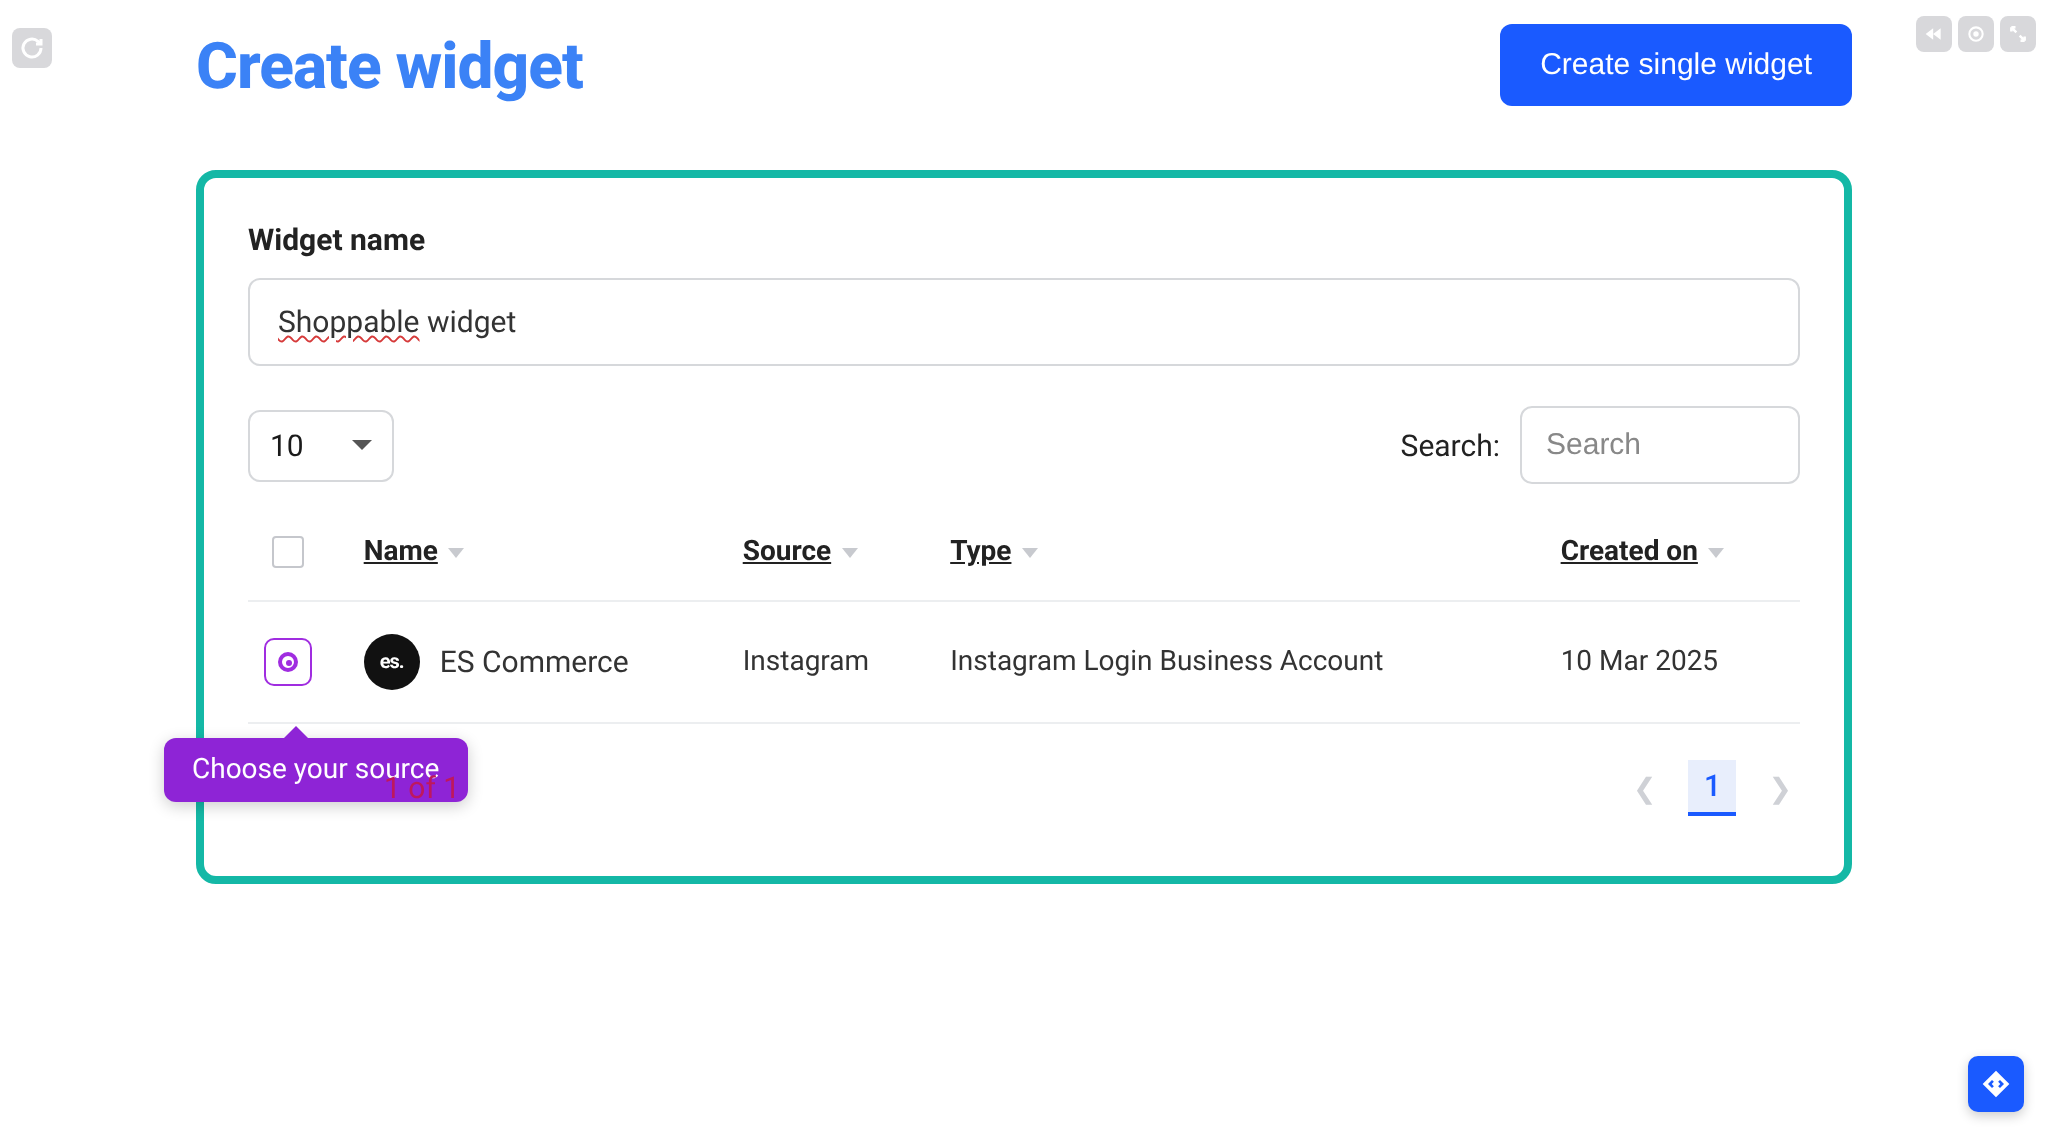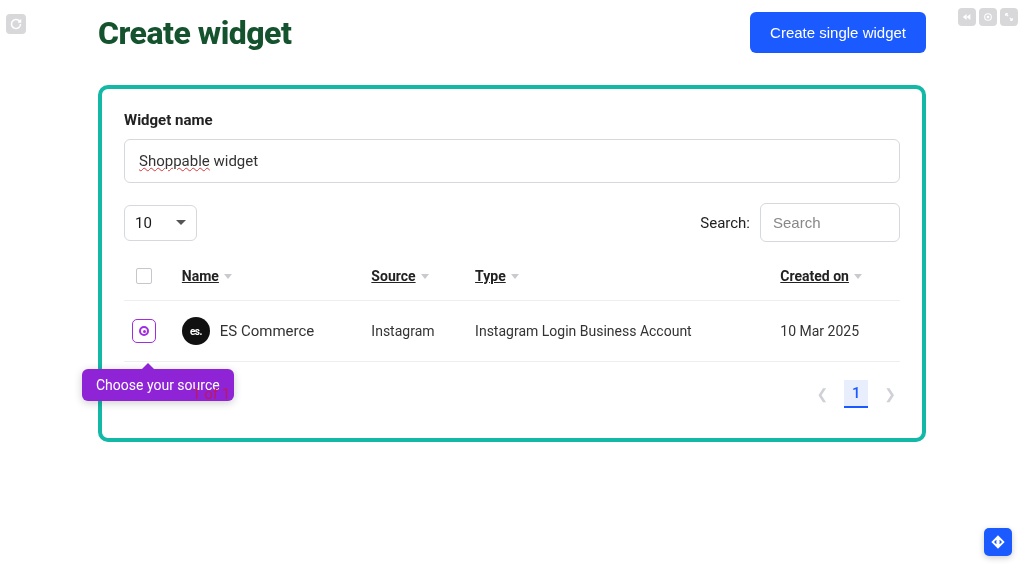--- a/index.html
+++ b/index.html
@@ -7,21 +7,21 @@
     
     .top-icons { position: absolute; top: 14px; left: 6px; }
     .icon-btn-gray { width: 20px; height: 20px; border-radius: 4px; background: #d8d8db; display: flex; align-items: center; justify-content: center; }
     
     .top-icons-right { position: absolute; top: 8px; right: 6px; display: flex; gap: 3px; }
     .top-icons-right .icon-btn-gray { width: 18px; height: 18px; }
     
     .container { padding: 12px 98px 0 98px; }
     
     .header { display: flex; justify-content: space-between; align-items: center; margin-bottom: 32px; }
-    .page-title { font-size: 32px; font-weight: 800; letter-spacing: -0.5px; color: #14532d; }
+    .page-title { font-size: 32px; font-weight: 800; letter-spacing: -0.5px; color: #3b82f6; }
     .primary-btn { background: #1a5aff; color: #fff; border: none; padding: 12px 20px; border-radius: 6px; font-size: 15px; cursor: pointer; }
     
     .card { border: 4px solid #14b8a6; border-radius: 10px; padding: 22px 22px 30px 22px; }
     
     .field-label { font-size: 15px; font-weight: 700; margin-bottom: 10px; color: #222; }
     .text-input { width: 100%; border: 1px solid #d6d8db; border-radius: 6px; padding: 12px 14px; font-size: 15px; color: #333; outline: none; }
     .text-input .underline { text-decoration: underline wavy #d63a3a; text-decoration-thickness: 1px; }
     
     .toolbar { display: flex; justify-content: space-between; align-items: center; margin: 20px 0 12px 0; }
     .select-wrap { border: 1px solid #d6d8db; border-radius: 6px; padding: 8px 10px; display: flex; align-items: center; gap: 24px; font-size: 15px; min-width: 72px; position: relative; }

